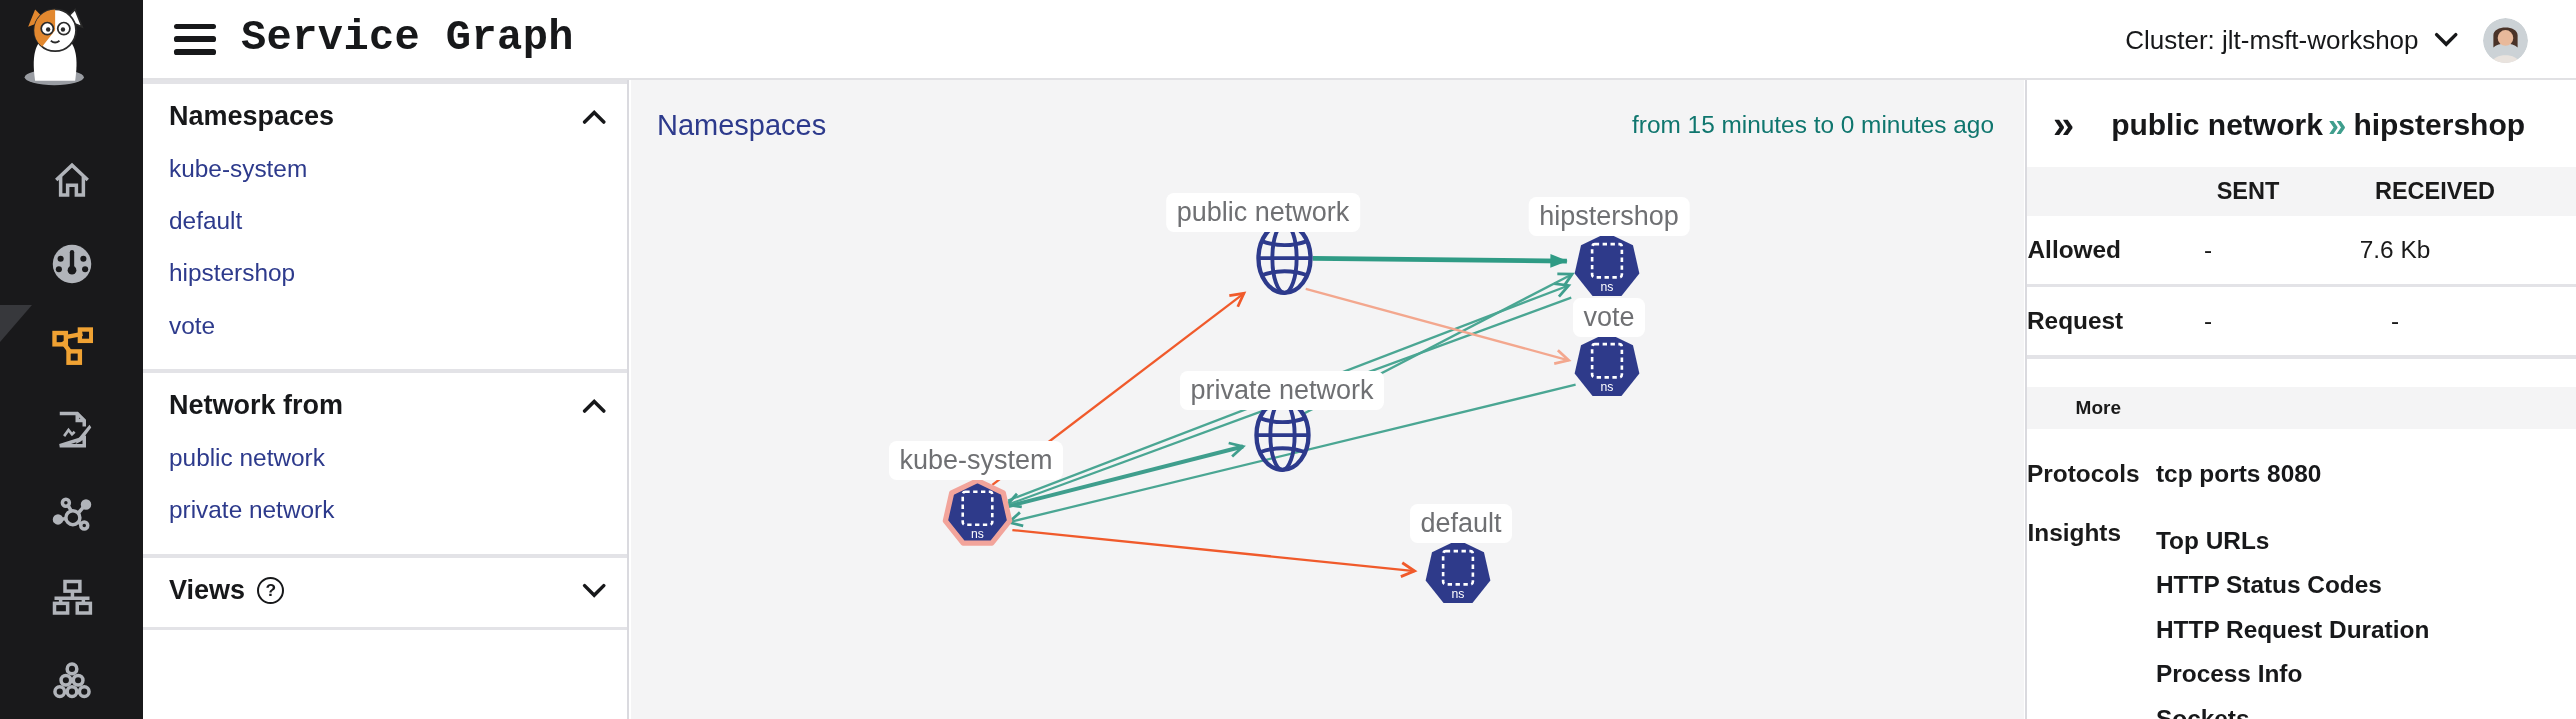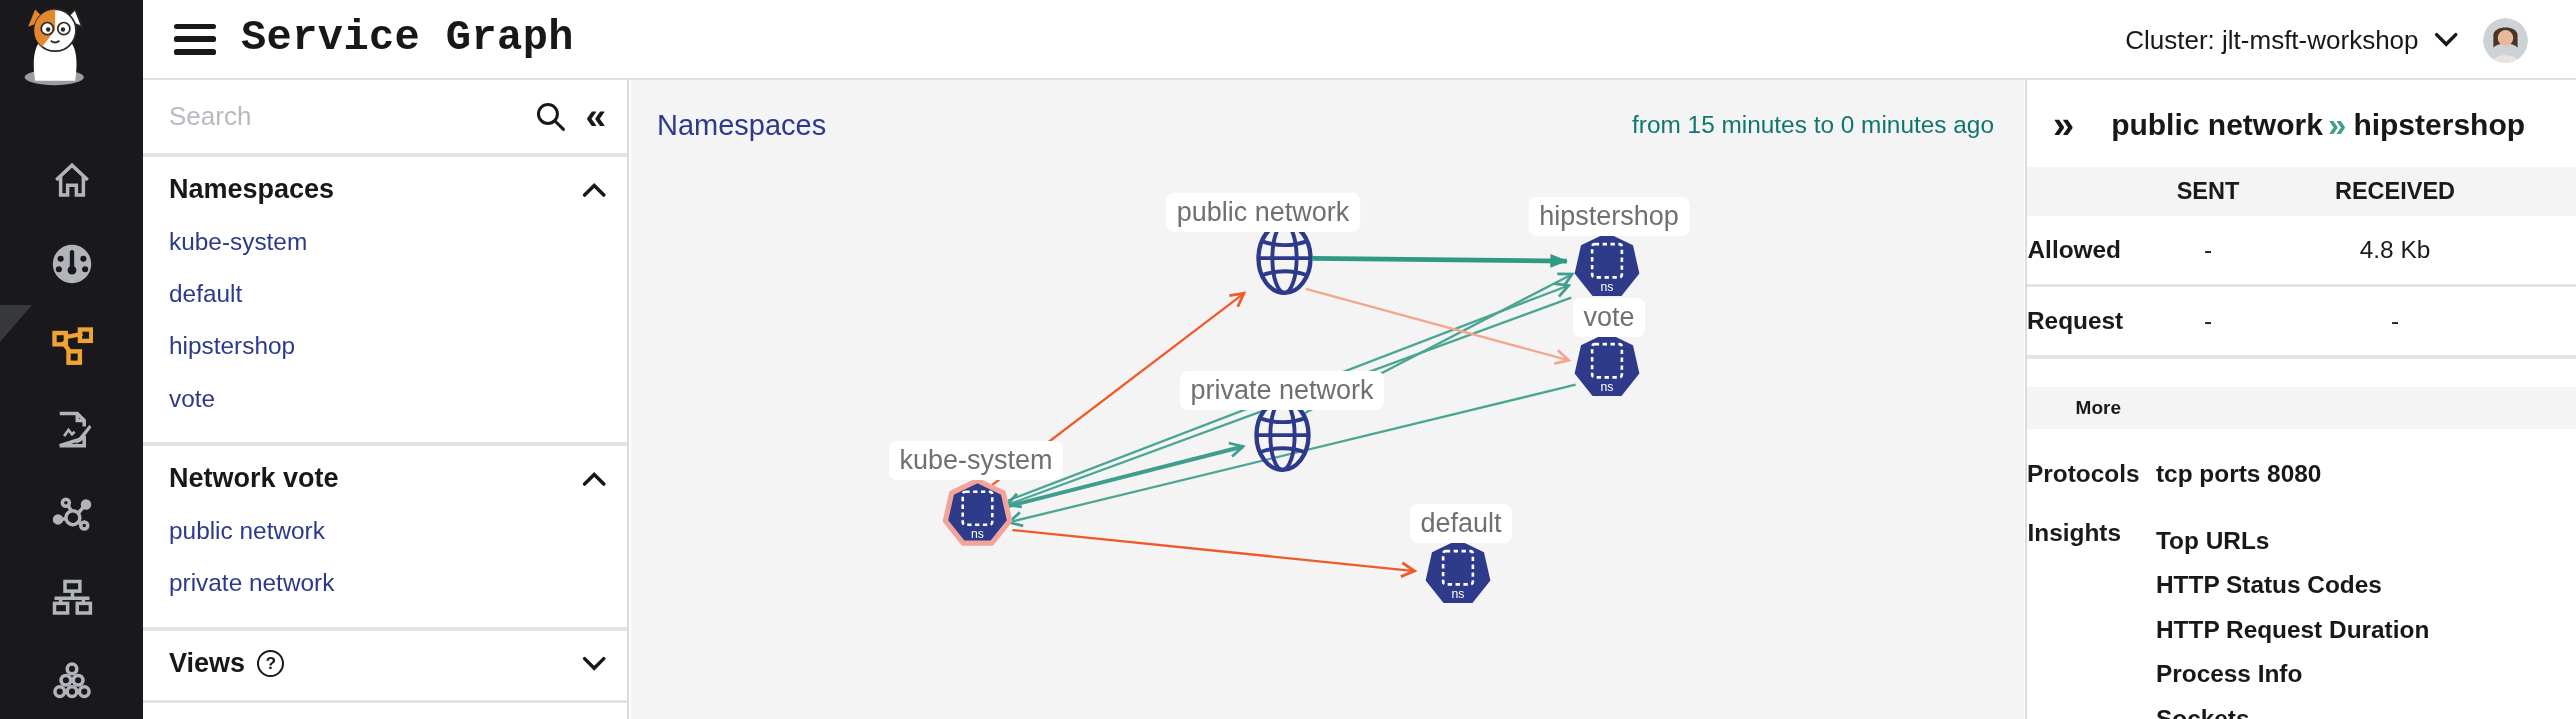--- a/index.html
+++ b/index.html
@@ -52,21 +52,21 @@
   .gnode-label { position:absolute; transform:translateX(-50%); background:#ffffff; color:#6f7073;
     font-size:27px; line-height:37px; padding:0.9px 10.5px; border-radius:7.8px; white-space:nowrap; cursor:pointer; }
   
   .detail { position:absolute; left:2025px; top:80px; width:551px; height:639px; background:#ffffff;
     border-left:2.6px solid #dadadf; }
   .crumb-row { display:flex; align-items:center; padding:26px 0 22.6px 26px; }
   .crumb-expand { font-size:38px; font-weight:bold; color:#17181a; cursor:pointer; line-height:35px; }
   .crumb-text { margin-left:37px; font-size:30px; font-weight:bold; color:#17181a; display:flex; align-items:center; }
   .crumb-sep { color:#3f9e8d; font-size:33px; margin:0 7px 0 5.2px; font-weight:bold; }
   .band { background:#f4f4f5; }
-  .thead-row { display:flex; height:49px; align-items:center; }
+  .thead-row { display:flex; height:49px; align-items:center;padding-left:40px; }
   .trow { display:flex; height:68px; align-items:center; }
   .t-label { width:94px; text-align:right; font-weight:800; font-size:24.4px; }
   .t-sent { width:174px; text-align:center; font-size:24.4px; }
   .t-rec  { width:200px; text-align:center; font-size:24.4px; }
   .th { font-weight:800; font-size:23.5px; }
   .row-div { height:3.5px; background:#e3e3e7; }
   .more-band { height:42px; display:flex; align-items:center; margin-top:28px; }
   .more-label { width:94px; text-align:right; font-weight:800; font-size:19px; }
   .kv-row { display:flex; margin-top:31px; }
   .kv-key { width:94px; text-align:right; font-weight:800; font-size:24.4px; flex:none; }
@@ -177,28 +177,20 @@
           <circle cx="26" cy="26" r="26" fill="#ccd2d6"></circle>
           <path d="M12 20 C12 8 40 8 40 20 L40 34 C34 28 18 28 12 34 Z" fill="#4a3328"></path>
           <circle cx="26" cy="23" r="9" fill="#e8b99b"></circle>
           <path d="M10 52 C12 40 40 40 42 52 Z" fill="#e9e3de"></path>
         </svg>
       </div>
     </div>
   </div>
 
   <div class="left-panel">
-    <div class="search-row">
-      <input class="search-input" type="text" placeholder="Search" style="">
-      <svg class="search-icon-svg" viewBox="0 0 36 36">
-        <circle cx="15" cy="15" r="11" fill="none" stroke="#17181a" stroke-width="3.5"></circle>
-        <path d="M23 23 L33 33" stroke="#17181a" stroke-width="3.5" stroke-linecap="round"></path>
-      </svg>
-      <span class="collapse-glyph">«</span>
-    </div>
     <div class="lp-divider"></div>
 
     <div class="lp-section">
       <div class="lp-head">
         <span class="lp-head-title">Namespaces</span>
         <span class="spacer"></span>
         <svg class="chev-up-svg" viewBox="0 0 28 18">
           <path d="M3 15 L14 4 L25 15" fill="none" stroke="#17181a" stroke-width="4" stroke-linecap="round"></path>
         </svg>
       </div>
@@ -206,21 +198,21 @@
         <div class="lp-item">kube-system</div>
         <div class="lp-item">default</div>
         <div class="lp-item">hipstershop</div>
         <div class="lp-item">vote</div>
       </div>
     </div>
     <div class="lp-divider"></div>
 
     <div class="lp-section">
       <div class="lp-head">
-        <span class="lp-head-title">Network vote</span>
+        <span class="lp-head-title">Network from</span>
         <span class="spacer"></span>
         <svg class="chev-up-svg" viewBox="0 0 28 18">
           <path d="M3 15 L14 4 L25 15" fill="none" stroke="#17181a" stroke-width="4" stroke-linecap="round"></path>
         </svg>
       </div>
       <div class="lp-items">
         <div class="lp-item">public network</div>
         <div class="lp-item">private network</div>
       </div>
     </div>
@@ -344,21 +336,21 @@
     </div>
 
     <div class="thead-row band">
       <span class="t-label"></span>
       <span class="t-sent th">SENT</span>
       <span class="t-rec th">RECEIVED</span>
     </div>
     <div class="trow">
       <span class="t-label">Allowed</span>
       <span class="t-sent">-</span>
-      <span class="t-rec">4.8 Kb</span>
+      <span class="t-rec">7.6 Kb</span>
     </div>
     <div class="row-div"></div>
     <div class="trow">
       <span class="t-label">Request</span>
       <span class="t-sent">-</span>
       <span class="t-rec">-</span>
     </div>
     <div class="row-div"></div>
 
     <div class="more-band band">

